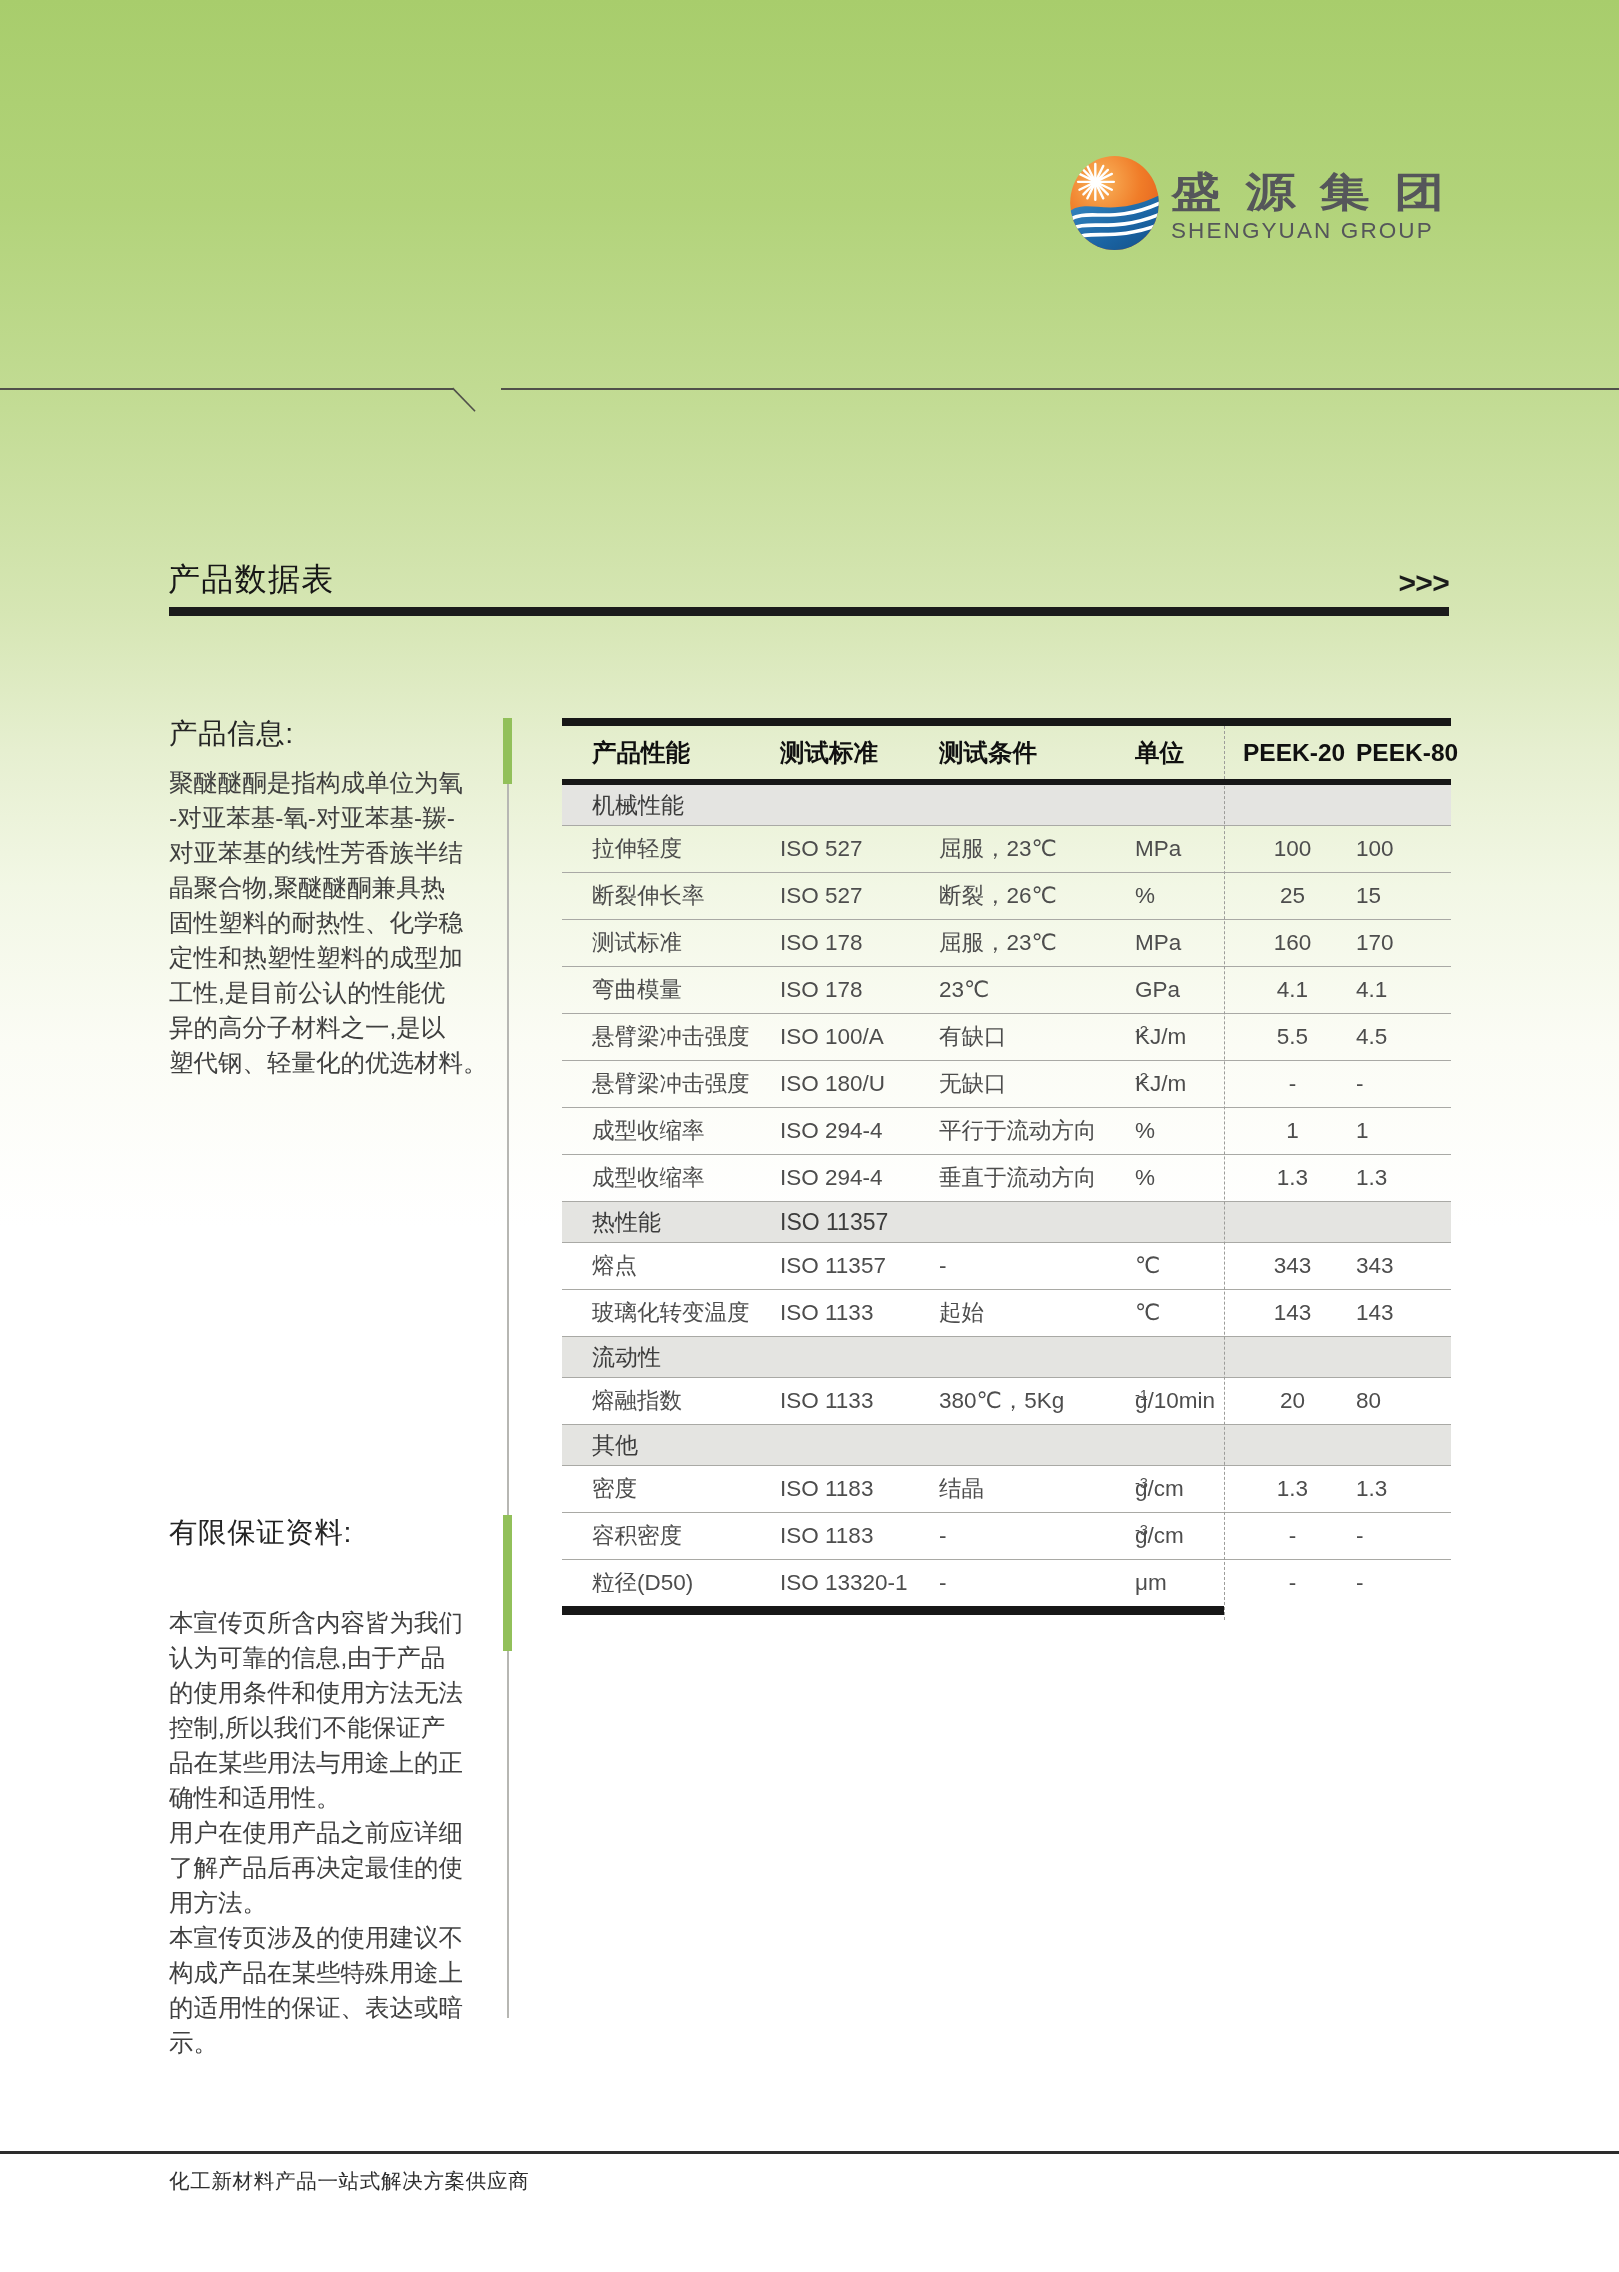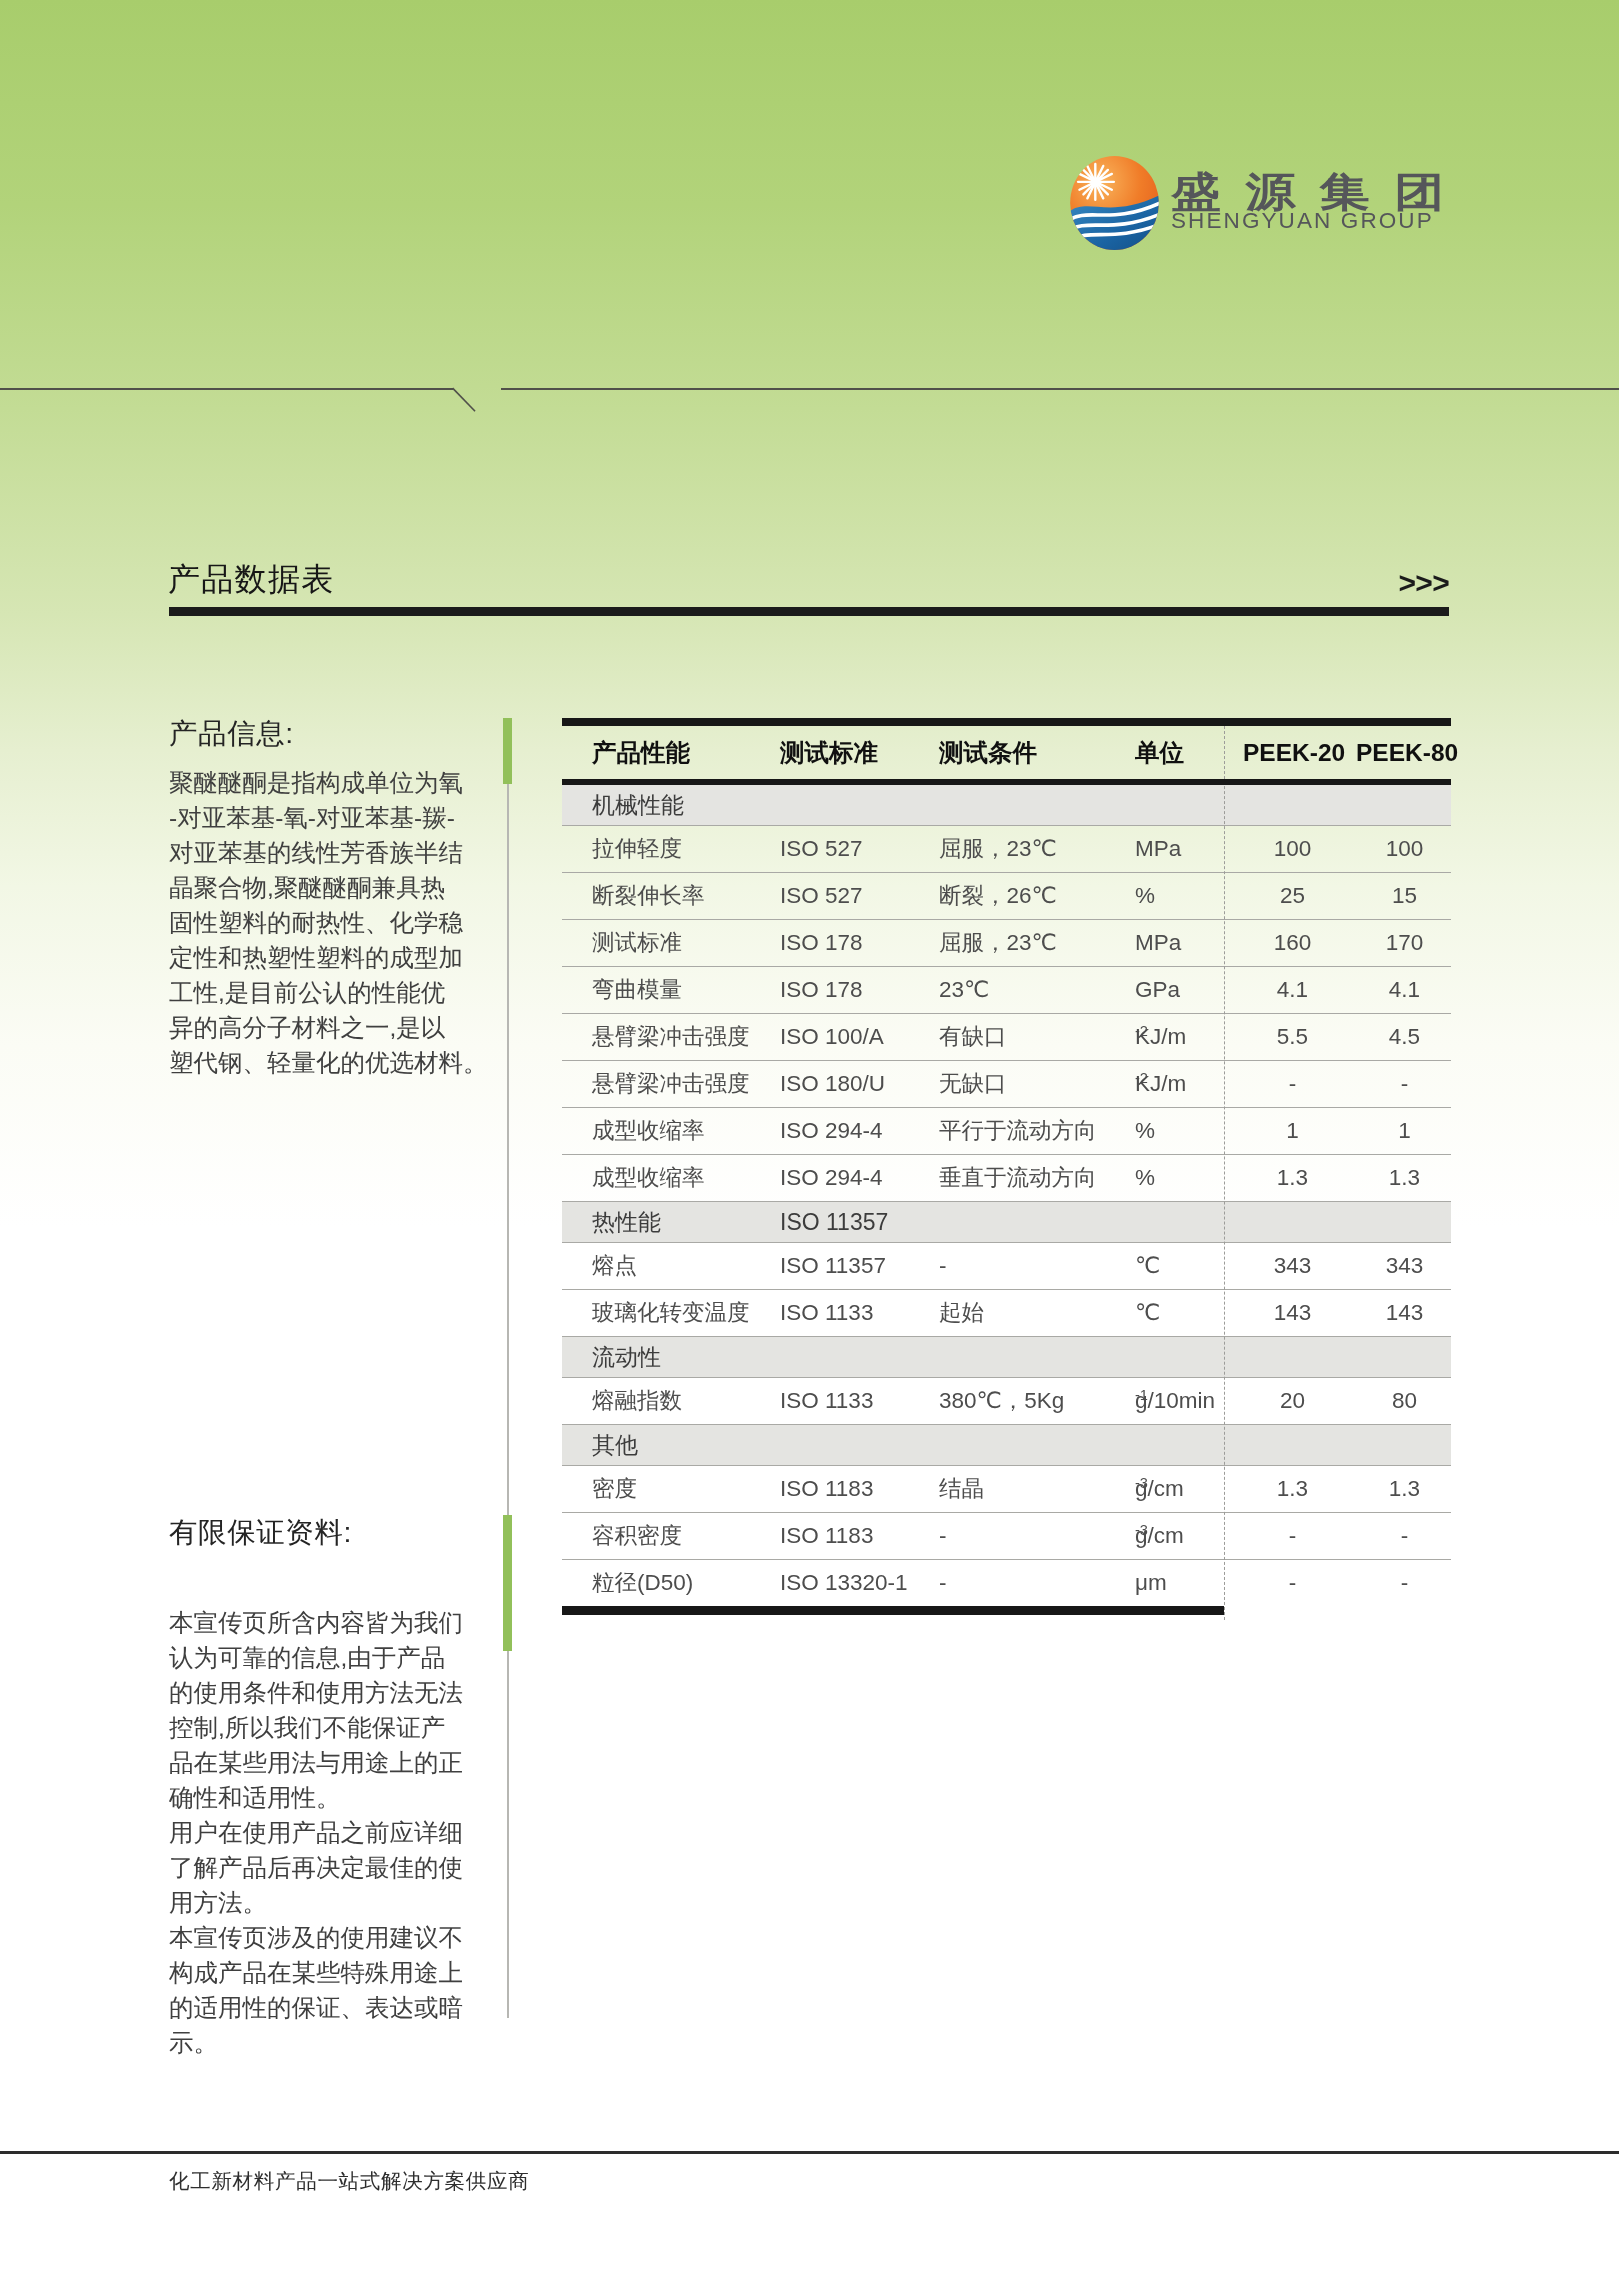--- a/index.html
+++ b/index.html
@@ -25,21 +25,21 @@
   
   .logo-mark{left:1070px;top:156px;width:89px;height:94px;}
   .logo-cn{
     left:1171px;top:165px;
     font-size:41px;font-weight:900;color:#55565a;
     letter-spacing:20px;white-space:nowrap;
     transform:scaleX(1.22);transform-origin:left top;
     font-family:"Liberation Sans","DejaVu Sans",sans-serif;
   }
   .logo-en{
-    left:1171px;top:208px;
+    left:1171px;top:218px;
     font-size:22.5px;font-weight:400;color:#55565a;
     letter-spacing:2.1px;white-space:nowrap;
   }
 
   
   .rule{background:#50504a;height:2px;}
   .rule-left{left:0;top:388px;width:453px;}
   .rule-right{left:501px;top:388px;width:1119px;}
   .rule-diag{left:450px;top:386px;width:29px;height:28px;}
 
@@ -88,21 +88,21 @@
   .row.section{height:40px;line-height:40px;background:#e4e4e1;}
   .row span{position:absolute;top:0;white-space:nowrap;}
   .row.data span{font-size:22.5px;color:#4d4d4d;}
   .row.section span{font-size:23px;color:#3c3c3c;}
   .row:last-of-type{border-bottom:none;}
   .c1{left:17px;margin-left:13px;}
   .c2{left:218px;}
   .c3{left:377px;}
   .c4{left:573px;color:#5c5c5c;}
   .c5{left:681px;width:99px;text-align:center;}
-  .c6{left:794px;width:97px;text-align:center;}
+  .c6{left:794px;width:97px;}
   .row sup{font-size:14.6px;line-height:0;vertical-align:super;}
   .t-bar-bottom{width:662px;height:8.6px;background:#171717;position:relative;z-index:3;}
   .t-vline{
     position:absolute;left:662px;top:8px;height:894px;width:0;
     border-left:1.3px dashed #9c9c99;z-index:1;
   }
 
   
   .footer-line{left:0;top:2151px;width:1620px;height:2.6px;background:#2c2c2c;}
   .footer-left{left:169px;top:2167px;font-size:20.5px;color:#2e2e2e;letter-spacing:0.7px;}

